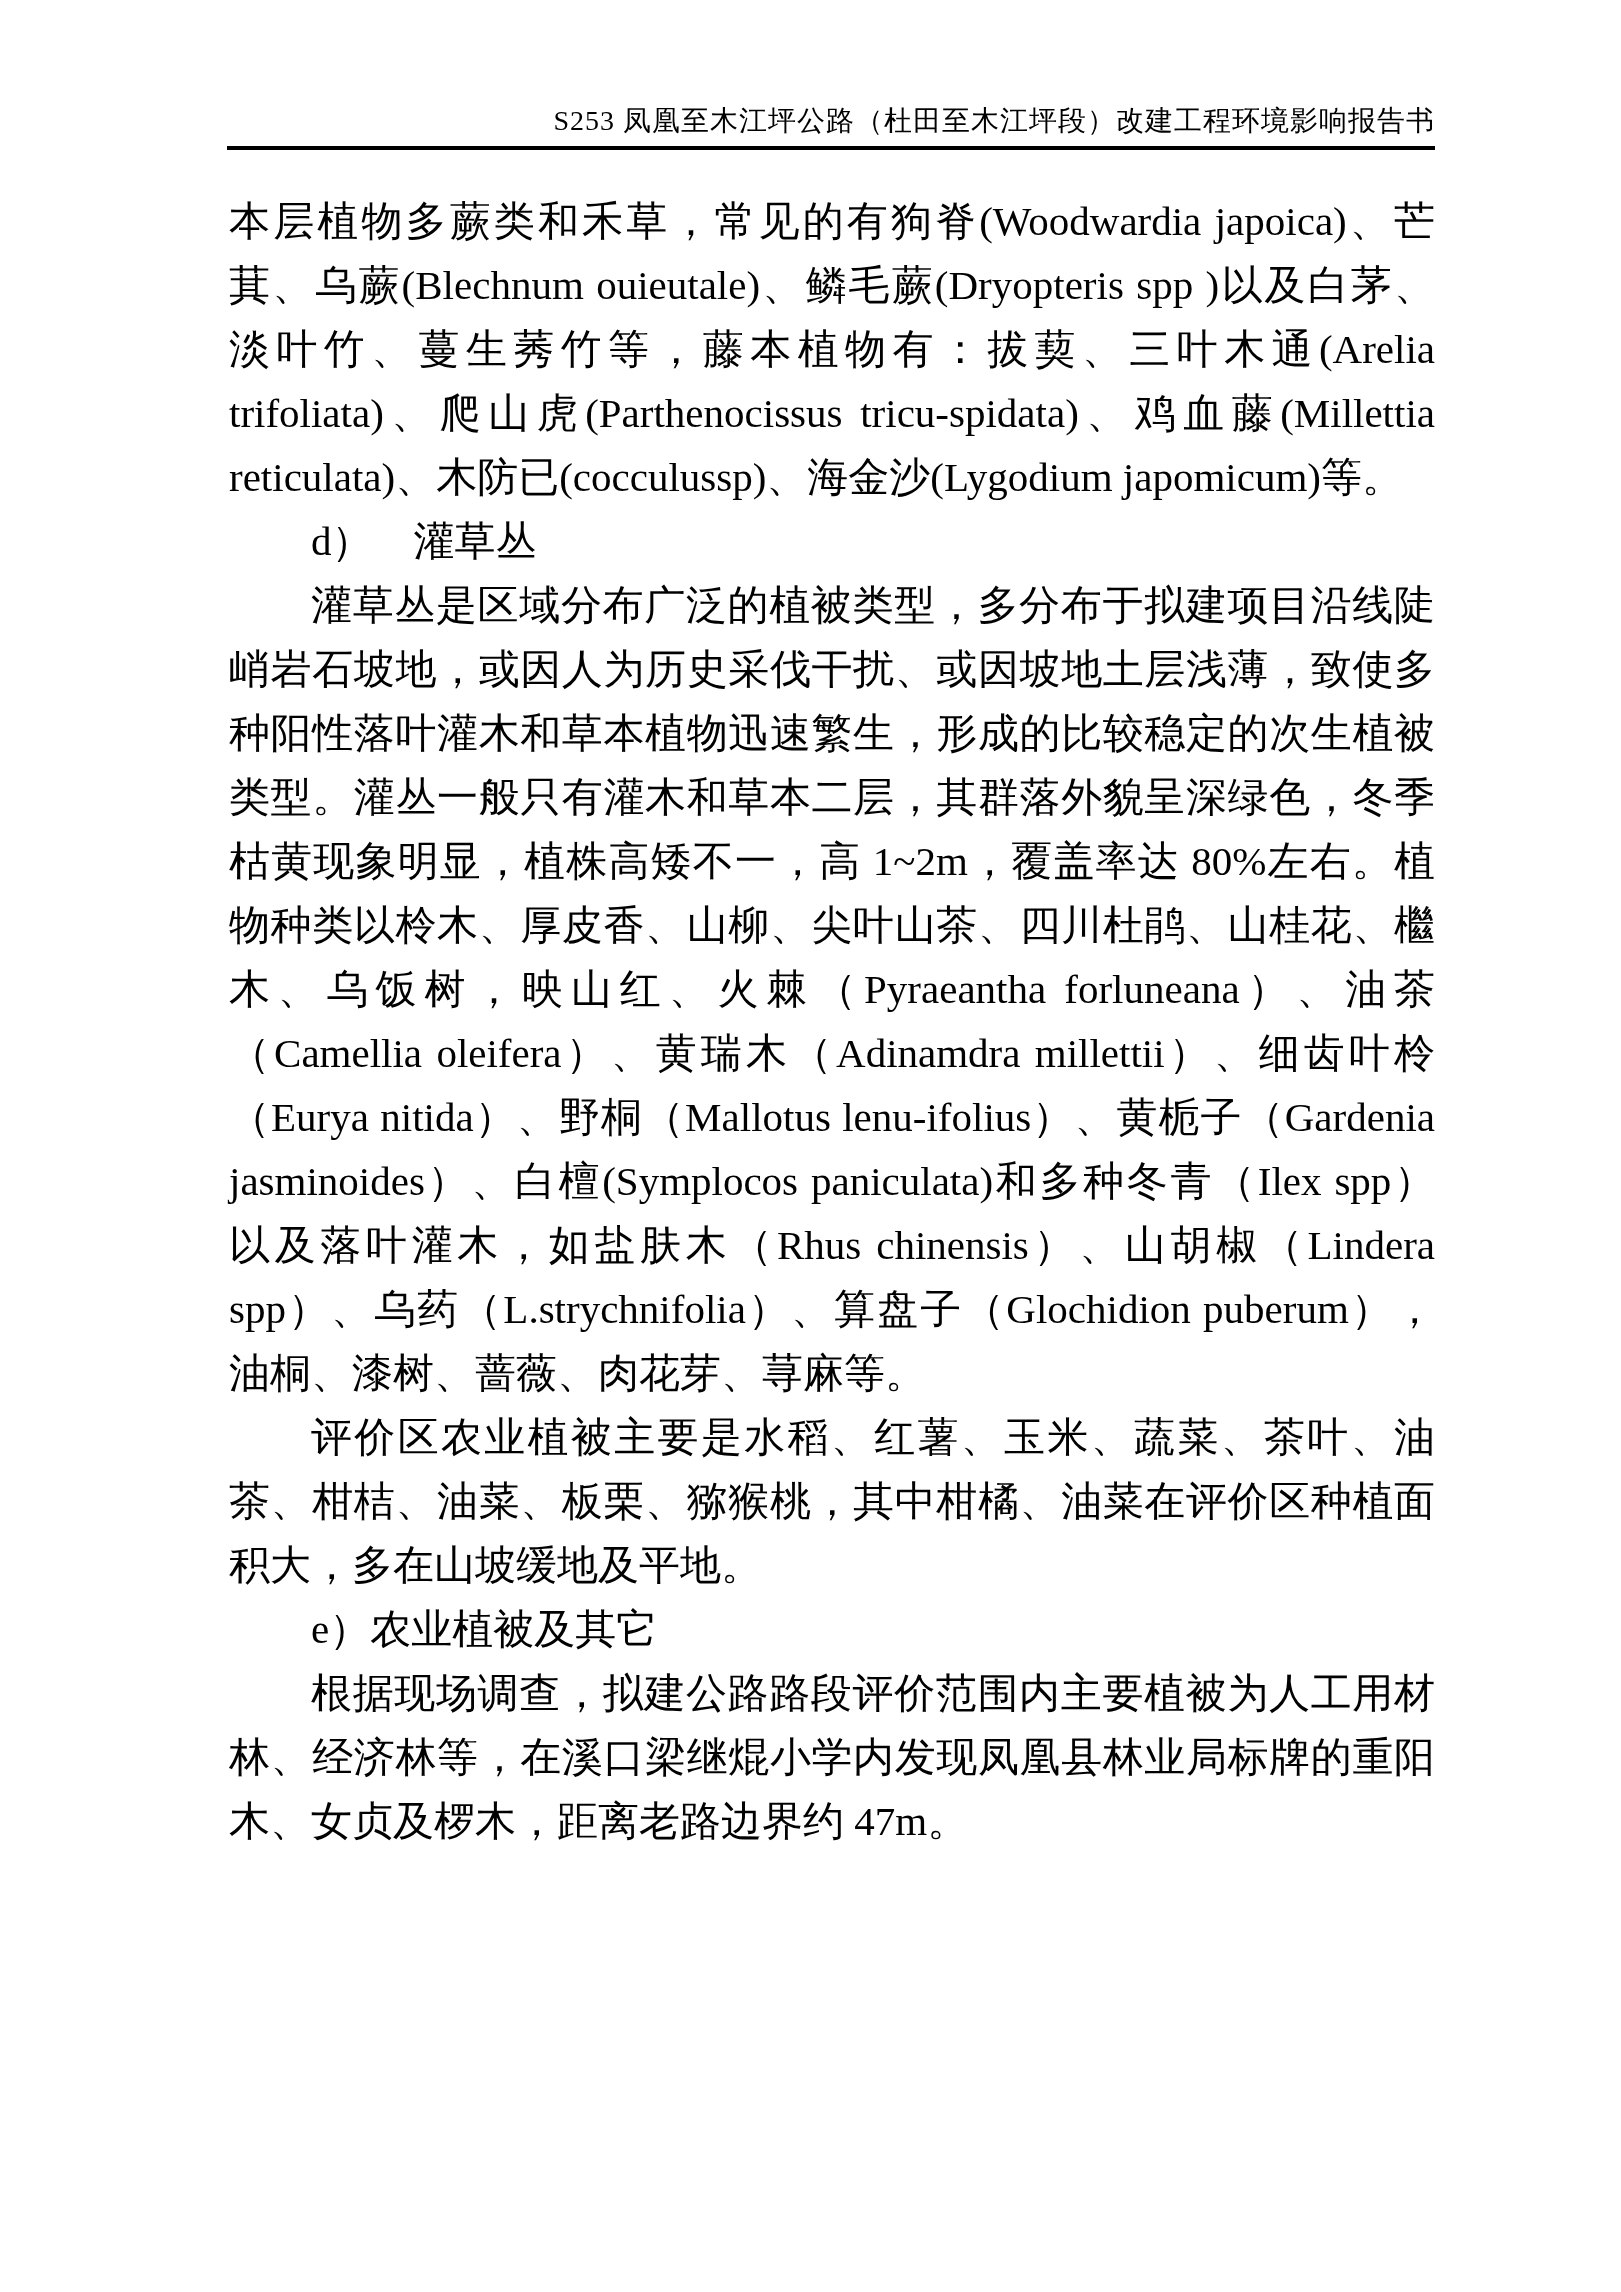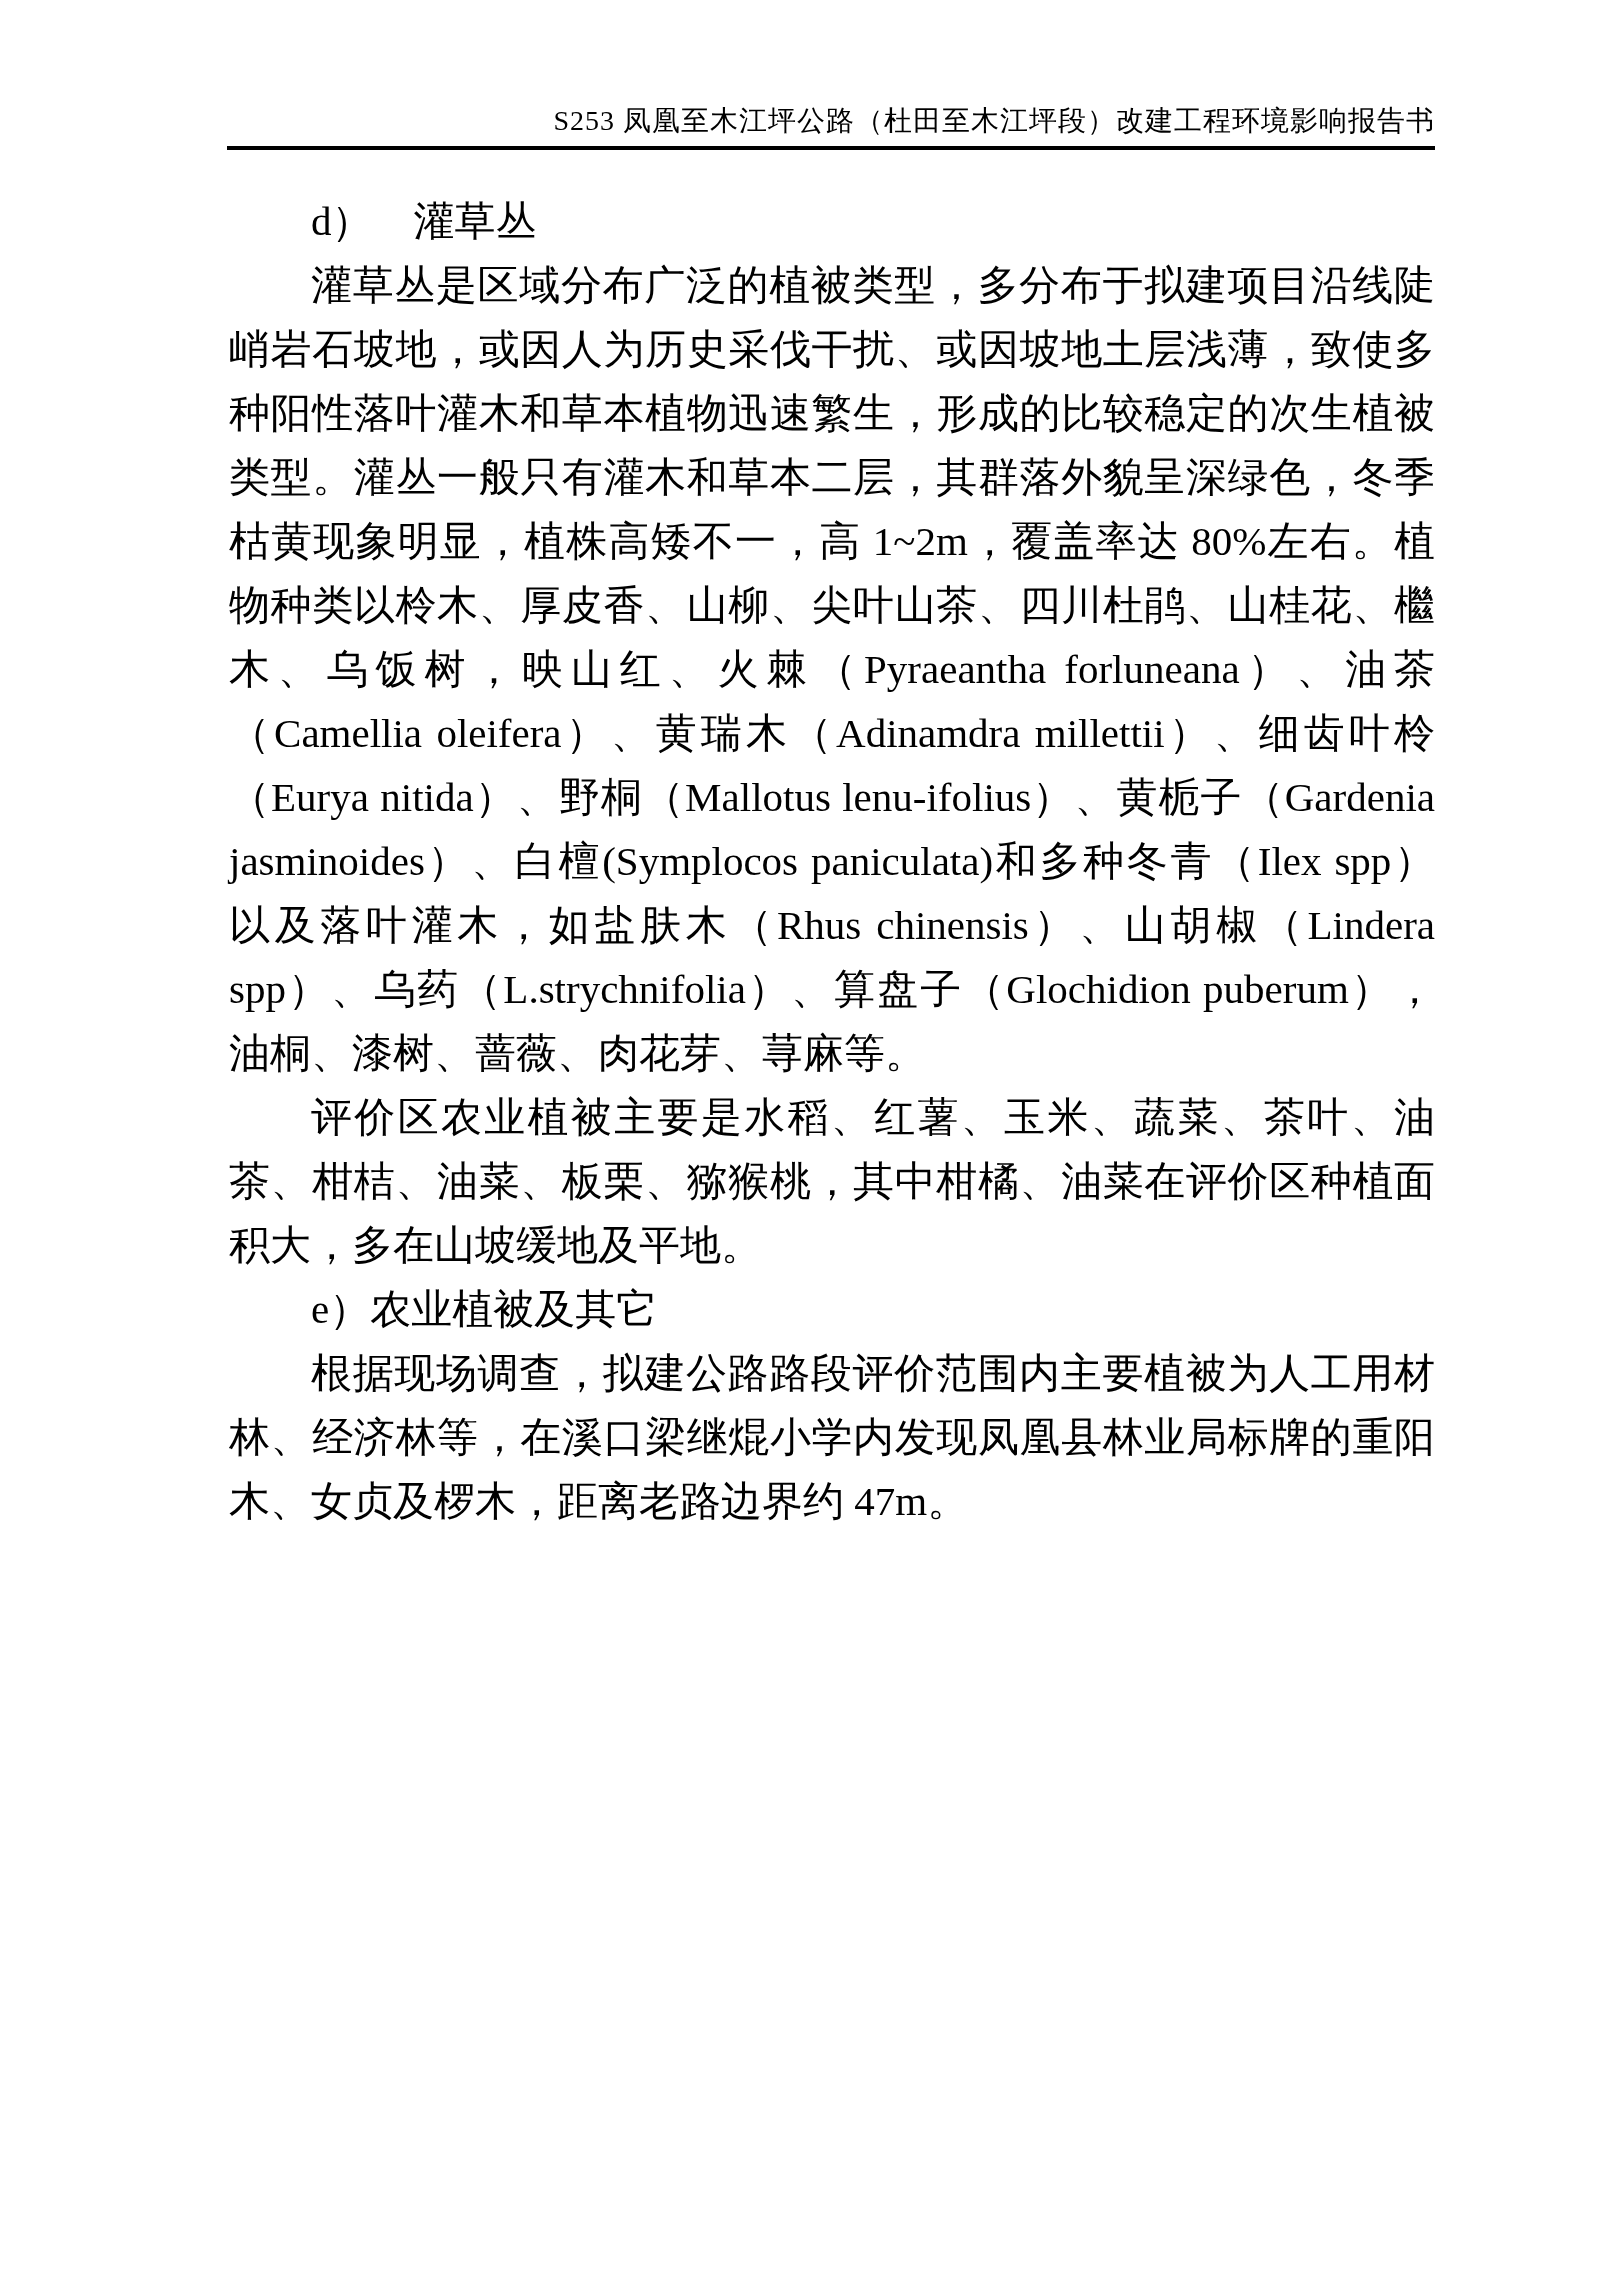--- a/index.html
+++ b/index.html
@@ -58,20 +58,21 @@
 </head>
 <body>
 
 <div class="page">
 
   <div class="header">
     <span>S253 凤凰至木江坪公路（杜田至木江坪段）改建工程环境影响报告书</span>
   </div>
 
   <div class="body-text">
+    <p class="para">本层植物多蕨类和禾草，常见的有狗脊(Woodwardia japoica)、芒萁、乌蕨(Blechnum ouieutale)、鳞毛蕨(Dryopteris spp )以及白茅、淡叶竹、蔓生莠竹等，藤本植物有：拔葜、三叶木通(Arelia trifoliata)、爬山虎(Parthenocissus tricu-spidata)、鸡血藤(Millettia reticulata)、木防已(cocculussp)、海金沙(Lygodium japomicum)等。</p>
     <p class="para indent">d）　灌草丛</p>
     <p class="para indent">灌草丛是区域分布广泛的植被类型，多分布于拟建项目沿线陡峭岩石坡地，或因人为历史采伐干扰、或因坡地土层浅薄，致使多种阳性落叶灌木和草本植物迅速繁生，形成的比较稳定的次生植被类型。灌丛一般只有灌木和草本二层，其群落外貌呈深绿色，冬季枯黄现象明显，植株高矮不一，高 1~2m，覆盖率达 80%左右。植物种类以柃木、厚皮香、山柳、尖叶山茶、四川杜鹃、山桂花、檵木、乌饭树，映山红、火棘（Pyraeantha forluneana）、油茶（Camellia oleifera）、黄瑞木（Adinamdra millettii）、细齿叶柃（Eurya nitida）、野桐（Mallotus lenu-ifolius）、黄栀子（Gardenia jasminoides）、白檀(Symplocos paniculata)和多种冬青（Ilex spp）以及落叶灌木，如盐肤木（Rhus chinensis）、山胡椒（Lindera spp）、乌药（L.strychnifolia）、算盘子（Glochidion puberum），油桐、漆树、蔷薇、肉花芽、荨麻等。</p>
     <p class="para indent">评价区农业植被主要是水稻、红薯、玉米、蔬菜、茶叶、油茶、柑桔、油菜、板栗、猕猴桃，其中柑橘、油菜在评价区种植面积大，多在山坡缓地及平地。</p>
     <p class="para indent">e）农业植被及其它</p>
     <p class="para indent">根据现场调查，拟建公路路段评价范围内主要植被为人工用材林、经济林等，在溪口梁继焜小学内发现凤凰县林业局标牌的重阳木、女贞及椤木，距离老路边界约 47m。</p>
   </div>
 
   <div class="footer">
     <span>63</span>
   </div>

